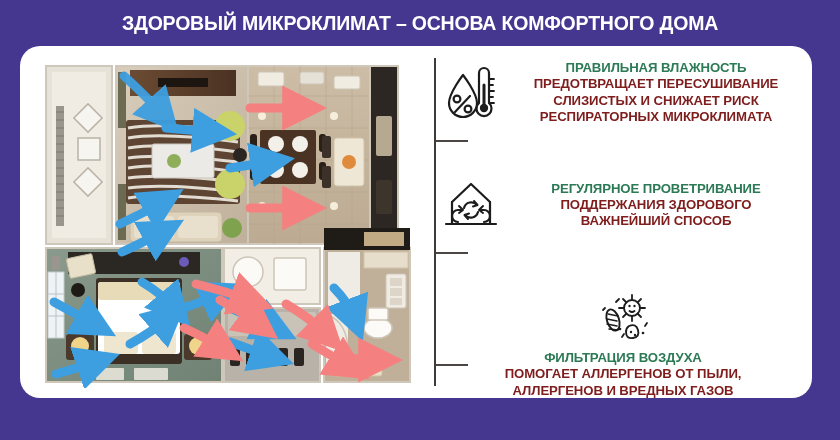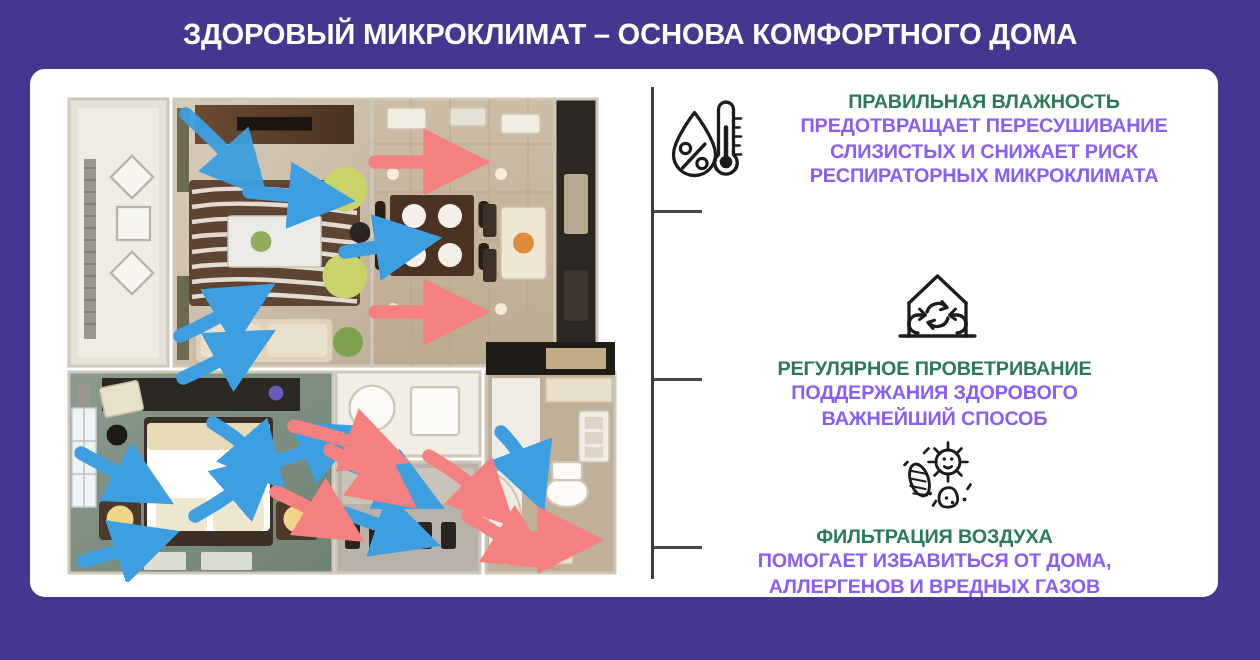--- a/index.html
+++ b/index.html
@@ -17,21 +17,21 @@
   }
   .title-text {
     color:#ffffff; font-weight:bold; font-size:19.5px;
     letter-spacing:-0.2px; white-space:nowrap;
     font-family:"Liberation Sans", sans-serif;
   }
 
   
   .card {
     position:absolute; left:20px; top:46px; width:792px; height:352px;
-    background:#ffffff; border-radius:10px; overflow:hidden;
+    background:#ffffff; border-radius:20px; overflow:hidden;
   }
 
   
   .plan {
     position:absolute; left:14px; top:10px; width:392px; height:332px;
     overflow:hidden; background:#ffffff;
   }
   .plan-canvas { position:absolute; inset:0; }
 
   
@@ -51,25 +51,25 @@
   .feat-icon {
     width:66px; min-width:66px; height:66px;
     display:flex; align-items:center; justify-content:center;
   }
   .feat-text { flex:1; text-align:center; padding-right:4px; }
   .feat-head {
     color:#2c7a55; font-weight:bold; font-size:13.2px;
     line-height:16px; letter-spacing:-0.1px; white-space:nowrap;
   }
   .feat-body {
-    color:#8b5cf6; font-weight:bold; font-size:13.2px;
+    color:#7f1d1d; font-weight:bold; font-size:13.2px;
     line-height:16.5px; letter-spacing:-0.1px;
   }
   .f1 { top:6px; }
-  .f2 { top:118px;flex-direction:column; }
+  .f2 { top:118px; }
   .f3 { top:230px;flex-direction:column; }
 </style>
 </head>
 <body>
 
 <div class="poster">
 
   <div class="title-bar">
     <div class="title-text">ЗДОРОВЫЙ МИКРОКЛИМАТ – ОСНОВА КОМФОРТНОГО ДОМА</div>
   </div>
@@ -422,20 +422,20 @@
               <line x1="49" y1="38" x2="51" y2="35"></line>
               <line x1="26" y1="49" x2="28" y2="46"></line>
               <line x1="7" y1="22" x2="9" y2="20"></line>
             </g>
             <circle cx="47" cy="45" r="1.3" fill="#1c1c1c" stroke="none"></circle>
             <circle cx="24" cy="41" r="1.3" fill="#1c1c1c" stroke="none"></circle>
           </svg>
         </div>
         <div class="feat-text">
           <div class="feat-head">ФИЛЬТРАЦИЯ ВОЗДУХА</div>
-          <div class="feat-body">ПОМОГАЕТ ИЗБАВИТЬСЯ ОТ ДОМА,</div>
+          <div class="feat-body">ПОМОГАЕТ АЛЛЕРГЕНОВ ОТ ПЫЛИ,</div>
           <div class="feat-body">АЛЛЕРГЕНОВ И ВРЕДНЫХ ГАЗОВ</div>
         </div>
       </div>
 
     </div>
   </div>
 </div>
 
 </body></html>

